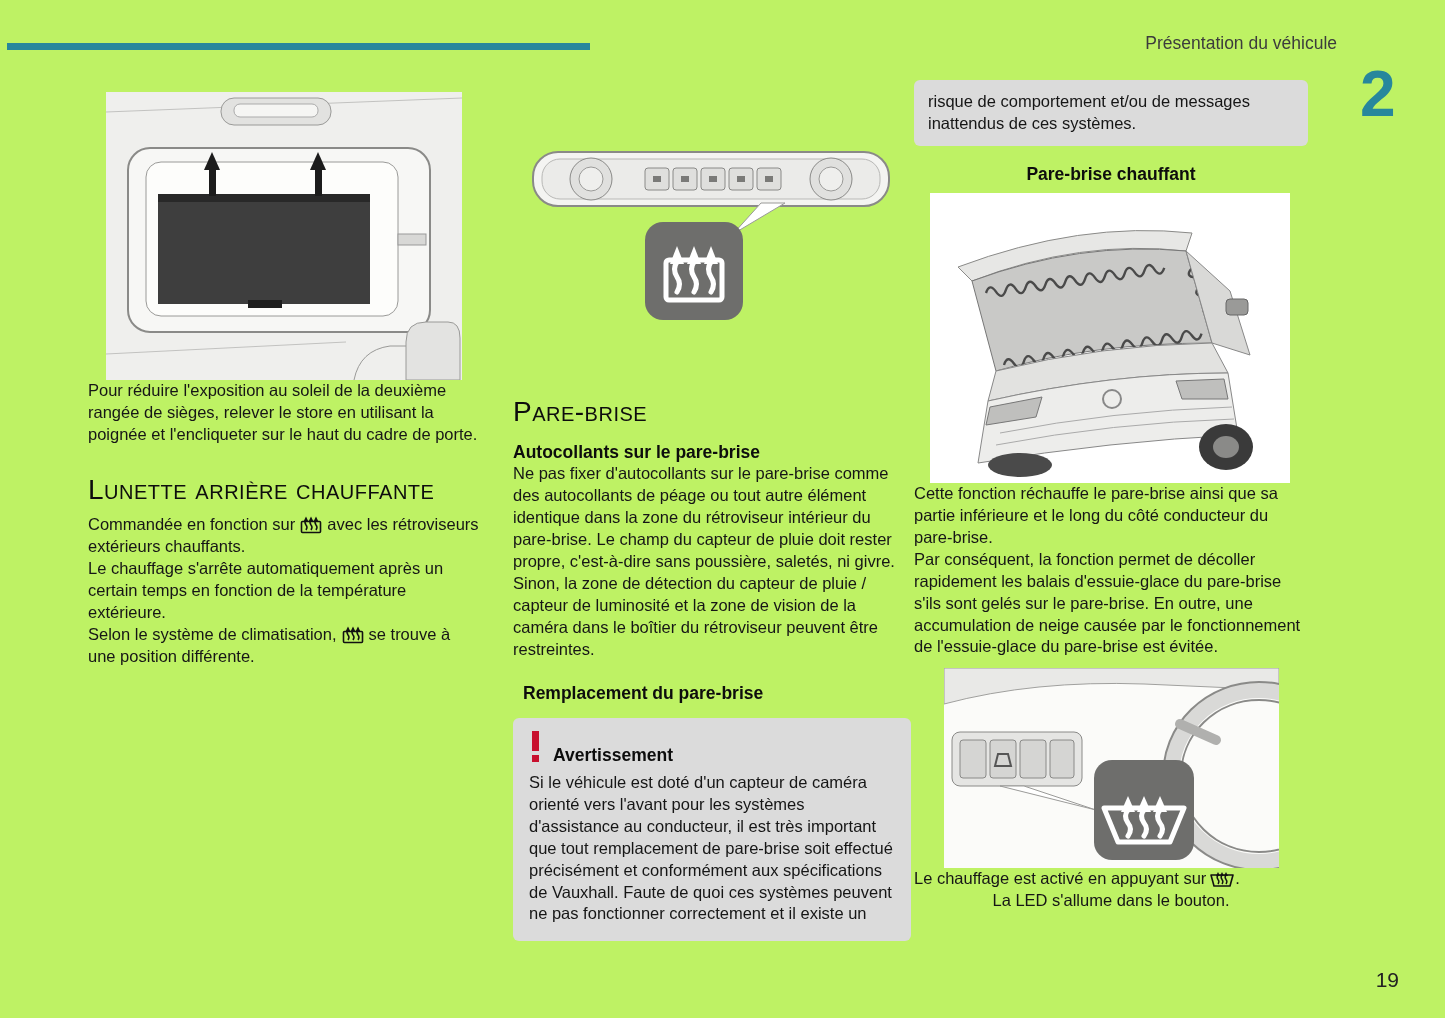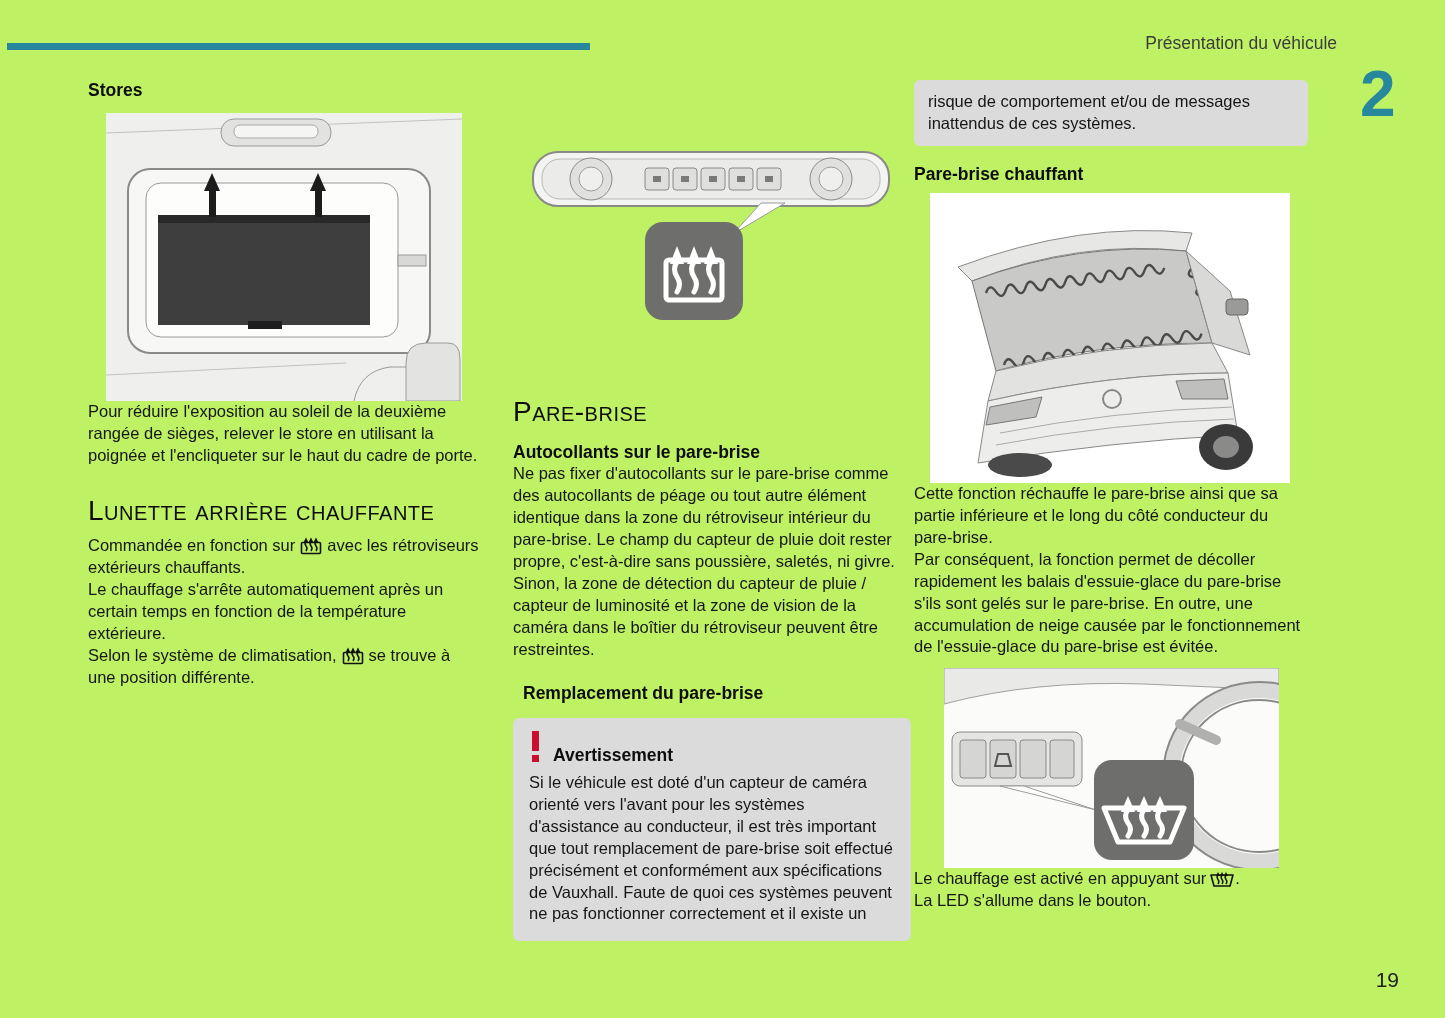--- a/index.html
+++ b/index.html
@@ -18,21 +18,21 @@
   .col-left{left:88px;width:392px;}
   .col-mid{left:513px;top:140px;width:398px;}
   .col-right{left:914px;width:394px;}
 
   .h-bold{font-size:17.5px;font-weight:bold;color:#0d0d0d;margin:0;}
   .sc-heading{font-size:28px;font-variant:small-caps;letter-spacing:.5px;font-weight:normal;
               color:#0d0d0d;line-height:1.3;margin:26px 0 6px 0;}
   p.body{font-size:16.5px;line-height:1.33;margin:0;}
   p.body + p.body{margin-top:0;}
   .mt6{margin-top:6px;} .mt8{margin-top:8px;} .mt10{margin-top:10px;}
-  .mt12{margin-top:12px;} .mt14{margin-top:14px;} .mt18{margin-top:18px;} .mt22{margin-top:22px;margin-left:10px;}
+  .mt12{margin-top:12px;} .mt14{margin-top:14px;} .mt18{margin-top:18px;text-align:center;} .mt22{margin-top:22px;margin-left:10px;}
 
   figure{margin:0;}
   .fig{display:block;}
 
   .gray-box{background:#DBDBDB;border-radius:6px;padding:11px 14px;box-sizing:border-box;}
   .warning-box{margin-top:14px;padding:13px 16px 16px 16px;}
   .warning-title-row{display:flex;align-items:flex-end;gap:11px;margin-bottom:6px;}
   .warning-title{font-size:17.5px;font-weight:bold;color:#0d0d0d;}
 
   .inline-icon{display:inline-block;vertical-align:-4px;margin:0 4px;}
@@ -44,21 +44,20 @@
 
 <div class="page">
 
   <div class="header-bar"></div>
   <div class="header-title">Présentation du véhicule</div>
   <div class="chapter-number">2</div>
   <div class="page-number">19</div>
 
   <div class="col col-left">
 
-    <h3 class="h-bold">Stores</h3>
 
     <figure class="mt12" style="margin-left:18px;">
       <svg class="fig" width="356" height="288" viewBox="0 0 356 288">
         <rect width="356" height="288" fill="#EFEFED"></rect>
         <path d="M0,20 L356,6" stroke="#C2C2C0" fill="none"></path>
         <rect x="115" y="6" width="110" height="27" rx="13" fill="#E2E2E0" stroke="#9a9a98"></rect>
         <rect x="128" y="12" width="84" height="13" rx="6" fill="#F5F5F3" stroke="#ababab"></rect>
         <rect x="22" y="56" width="302" height="184" rx="22" fill="#F7F7F5" stroke="#8a8a88" stroke-width="2"></rect>
         <rect x="40" y="70" width="252" height="154" rx="15" fill="#FDFDFB" stroke="#9a9a98"></rect>
         <rect x="52" y="106" width="212" height="106" fill="#3E3E3E"></rect>

